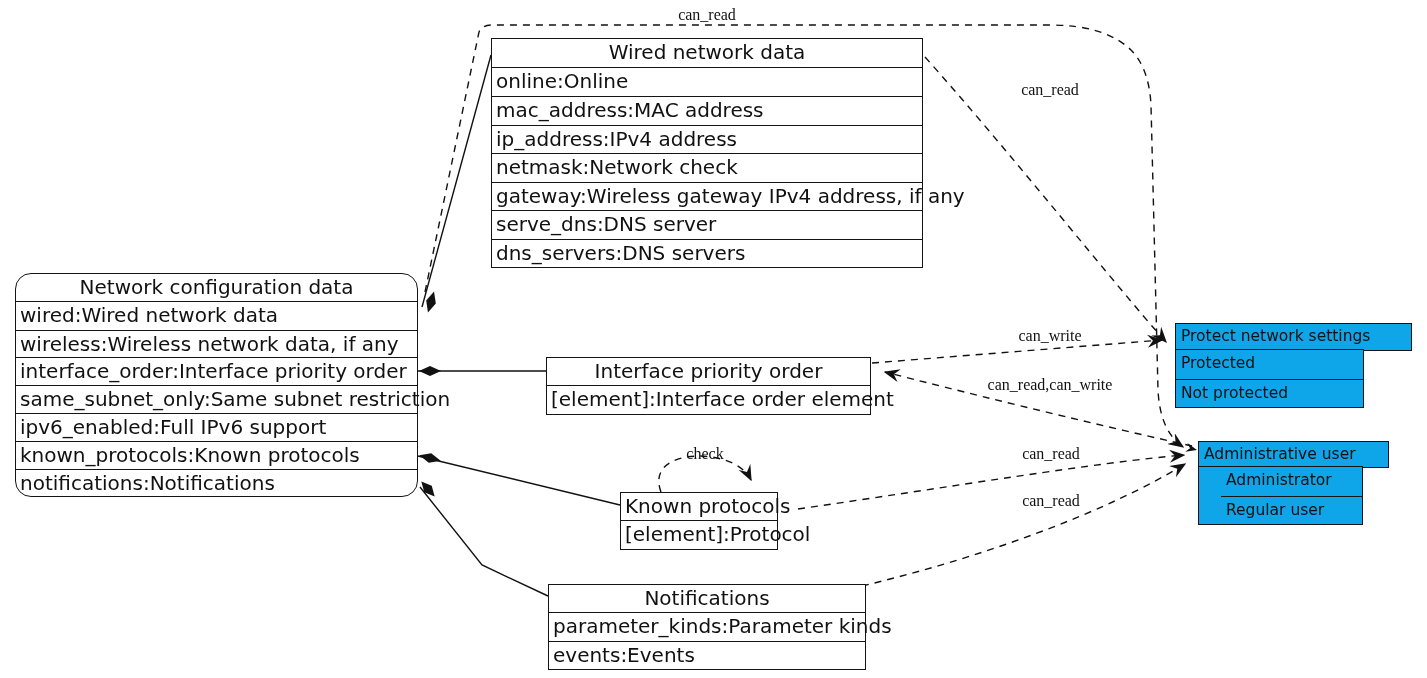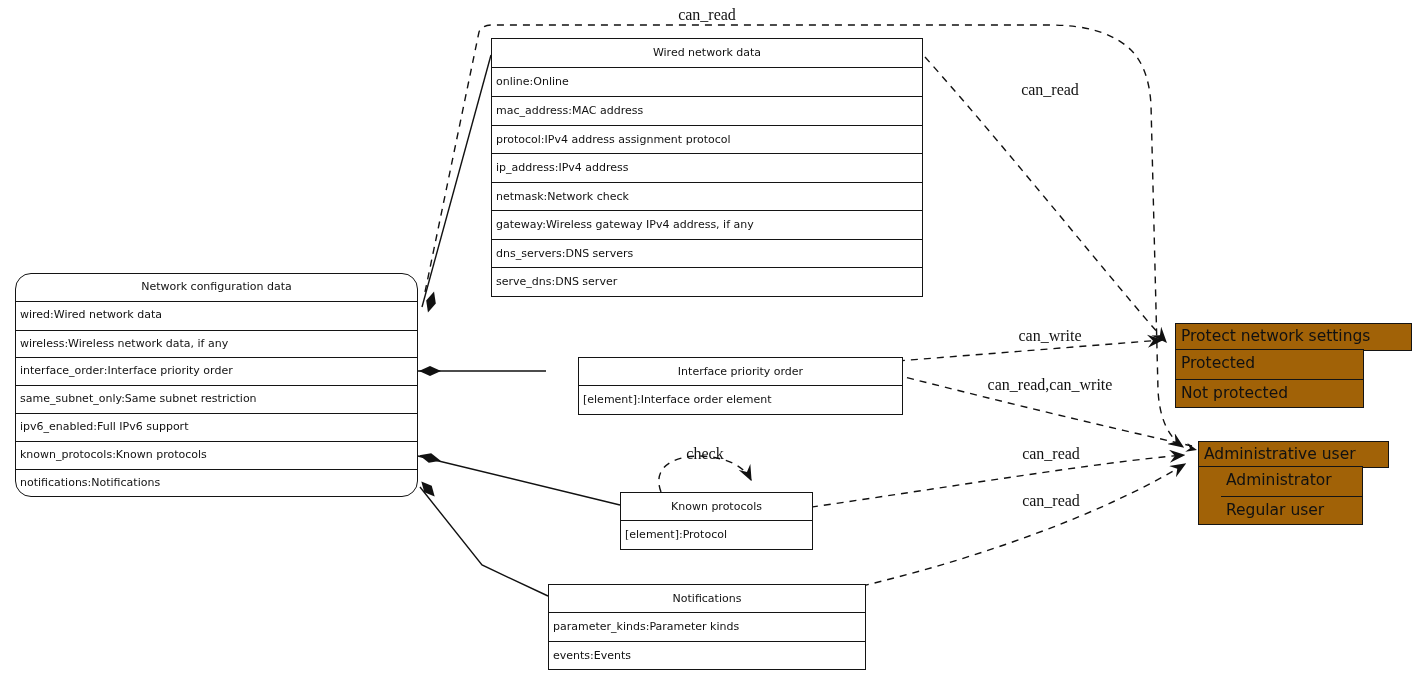--- a/index.html
+++ b/index.html
@@ -4,34 +4,34 @@
 <style>
   html,body{margin:0;padding:0;background:#ffffff;}
   #canvas{
     position:relative;width:1427px;height:678px;background:#ffffff;
     font-family:"DejaVu Sans","Liberation Sans",sans-serif;
     color:#111;overflow:hidden;
   }
   svg{position:absolute;left:0;top:0;}
   .node{
     position:absolute;border:1.6px solid #141414;background:#ffffff;
-    box-sizing:border-box;font-size:11px;white-space:nowrap;
+    box-sizing:border-box;font-size:20px;white-space:nowrap;
   }
   .node .title{
     height:28px;line-height:27px;text-align:center;
     border-bottom:1.6px solid #141414;box-sizing:border-box;padding:0 4px;
   }
   .node .rows .row{
     height:28px;line-height:27px;padding:0 4px;box-sizing:border-box;
   }
   .node .rows .row + .row{border-top:1.6px solid #141414;}
   .rh278 .title,.rh278 .rows .row{height:27.8px;line-height:26.6px;}
   .rh285 .title,.rh285 .rows .row{height:28.5px;line-height:27.4px;}
   .subnode{
-    position:absolute;border:1.6px solid #141414;background:#a16207;
+    position:absolute;border:1.6px solid #141414;background:#0ea5e9;
     box-sizing:border-box;font-size:15.5px;white-space:nowrap;
   }
   .subnode.titlebar{line-height:25px;padding:0 5px;}
   .subnode .row{height:28.4px;line-height:27px;padding:0 5px;box-sizing:border-box;}
   .subnode .row + .row{border-top:1.6px solid #141414;}
   .edgelabel{
     font-family:"Liberation Serif","DejaVu Serif",serif;
     font-size:16px;fill:#111;
   }
 </style>
@@ -88,37 +88,36 @@
         <div class="row">known_protocols:Known protocols</div>
         <div class="row">notifications:Notifications</div>
       </div>
   </div>
 
   <div class="node rh285" style="left:491px;top:38px;width:432px;">
     <div class="title">Wired network data</div>
     <div class="rows">
         <div class="row">online:Online</div>
         <div class="row">mac_address:MAC address</div>
-        <div class="row">protocol:IPv4 address assignment protocol</div>
         <div class="row">ip_address:IPv4 address</div>
         <div class="row">netmask:Network check</div>
         <div class="row">gateway:Wireless gateway IPv4 address, if any</div>
+        <div class="row">serve_dns:DNS server</div>
         <div class="row">dns_servers:DNS servers</div>
-        <div class="row">serve_dns:DNS server</div>
       </div>
   </div>
 
-  <div class="node" style="left:546px;top:357px;width:325px;margin-left:32px;">
+  <div class="node" style="left:546px;top:357px;width:325px;">
     <div class="title">Interface priority order</div>
     <div class="rows">
         <div class="row">[element]:Interface order element</div>
       </div>
   </div>
 
-  <div class="node" style="left:620px;top:492px;width:193px;">
+  <div class="node" style="left:620px;top:492px;width:158px;">
     <div class="title">Known protocols</div>
     <div class="rows">
         <div class="row">[element]:Protocol</div>
       </div>
   </div>
 
   <div class="node" style="left:548px;top:584px;width:318px;">
     <div class="title">Notifications</div>
     <div class="rows">
         <div class="row">parameter_kinds:Parameter kinds</div>

